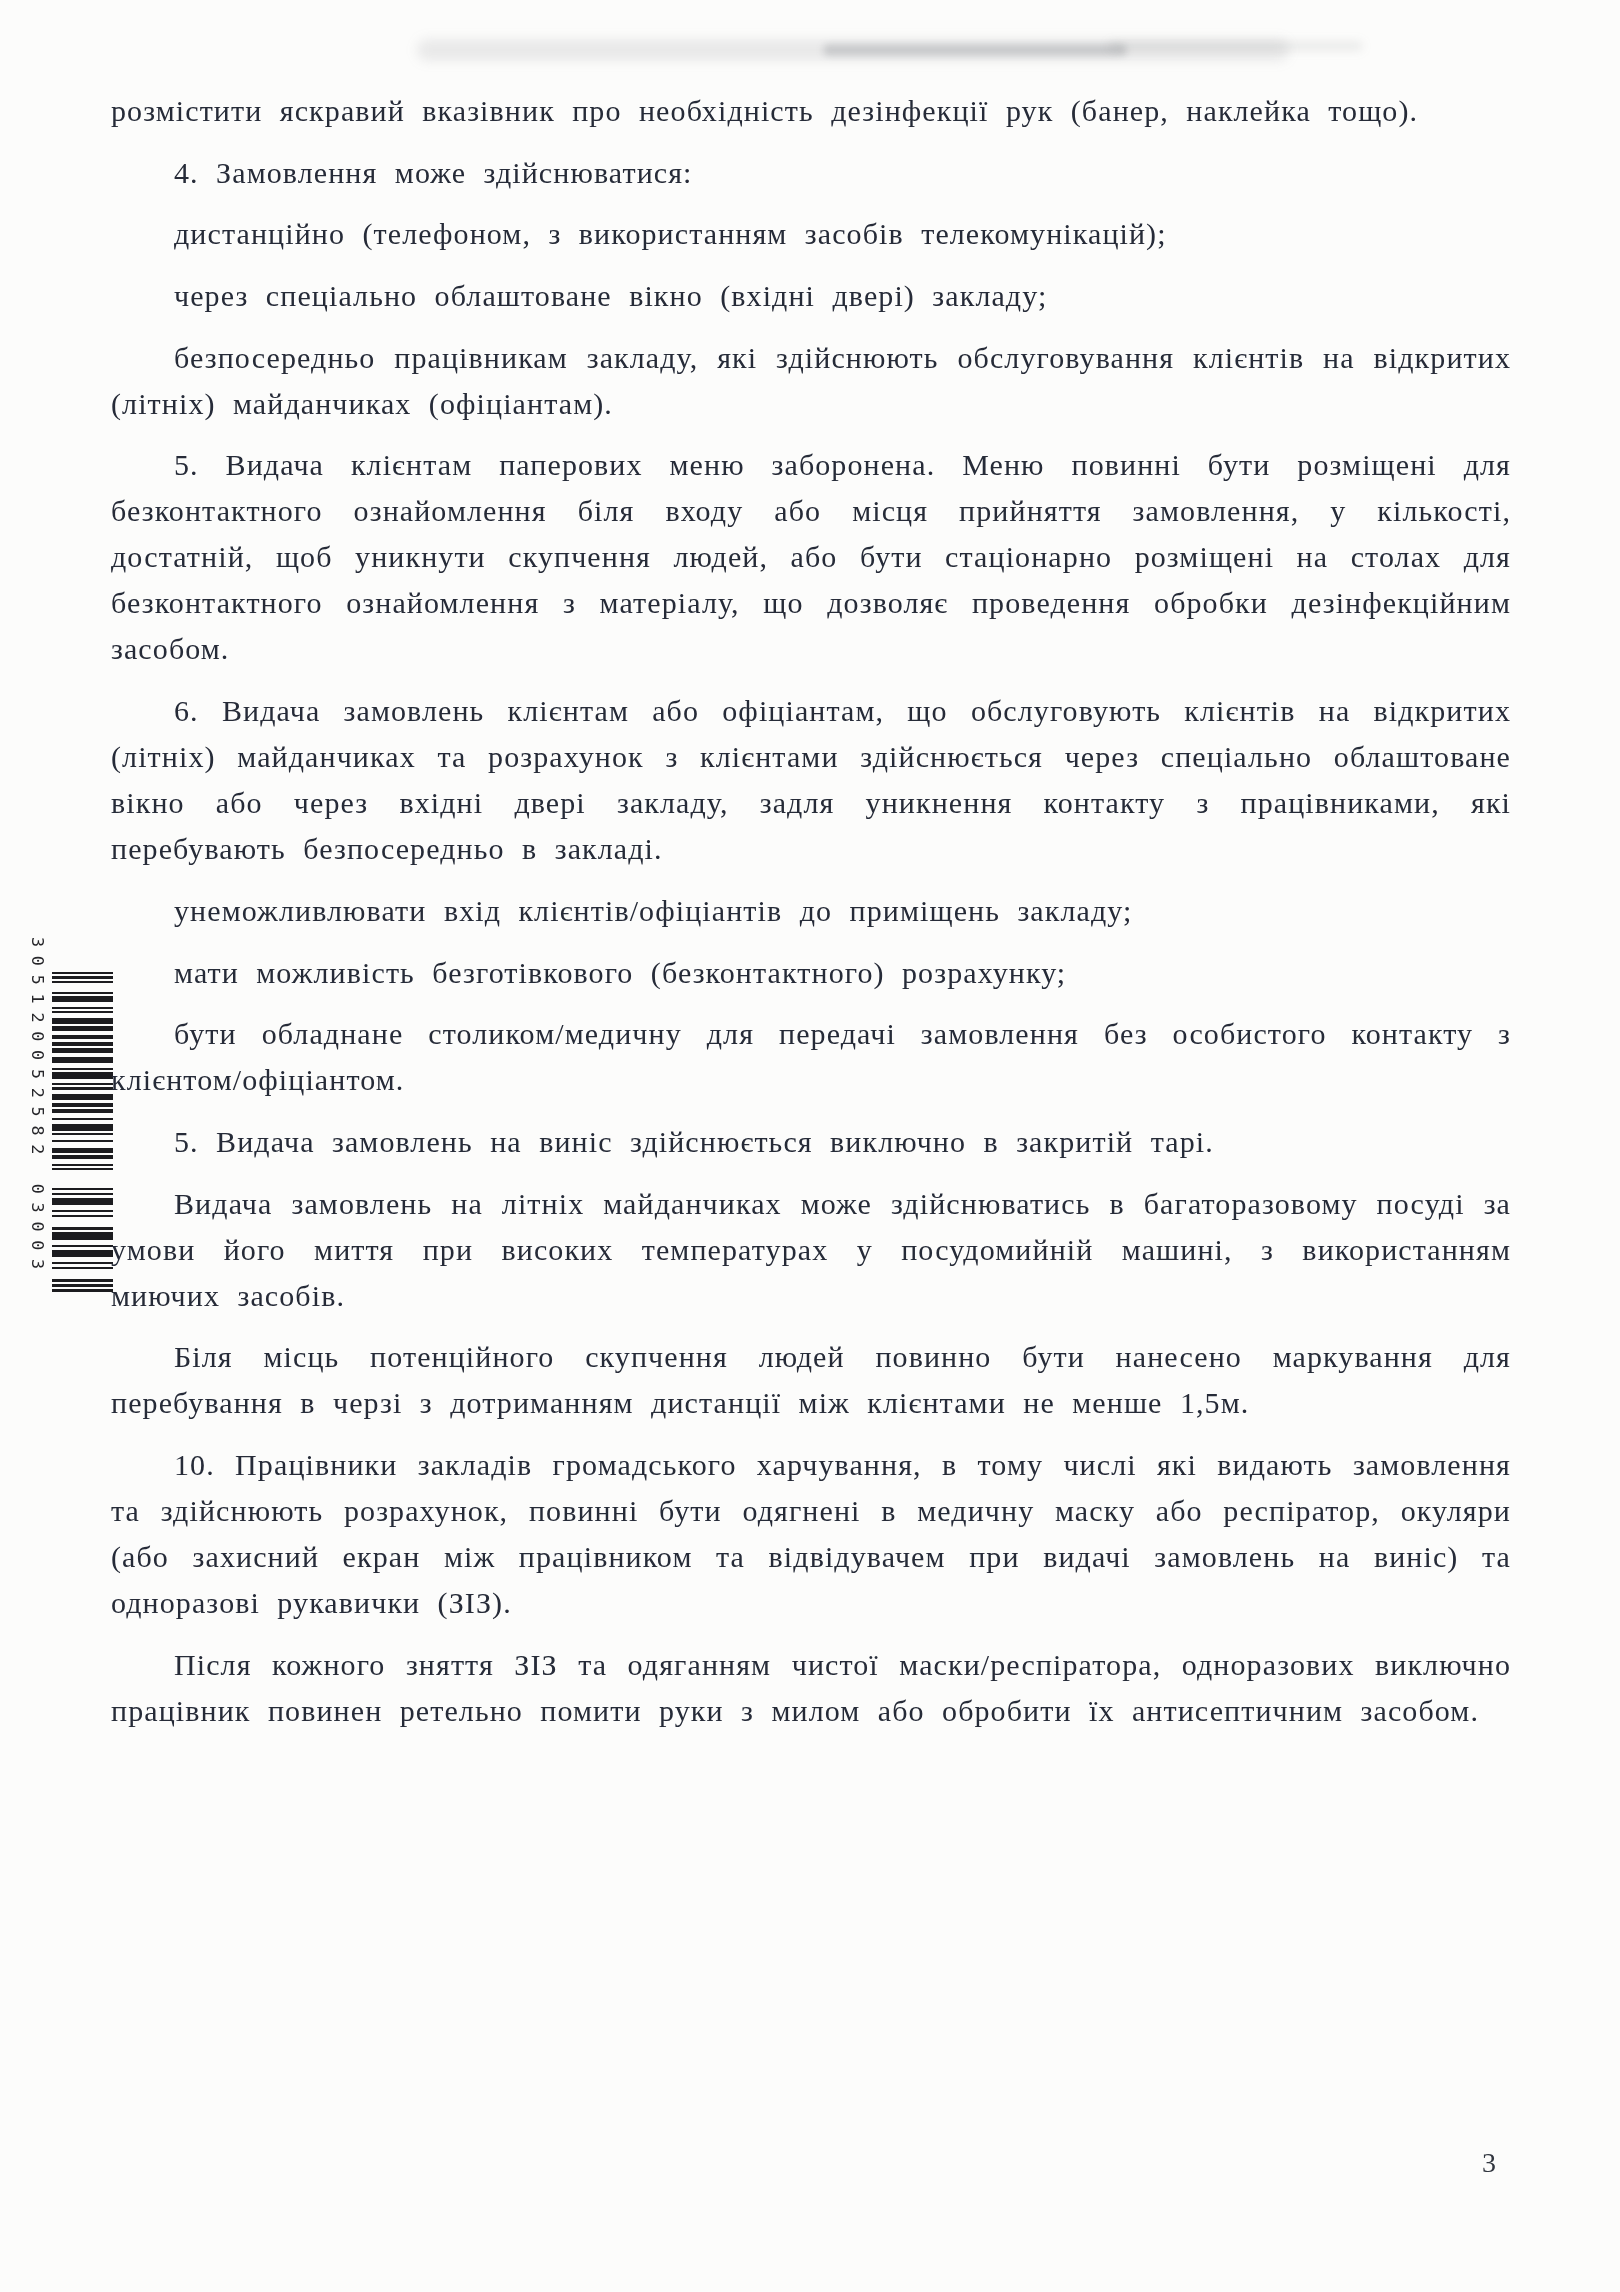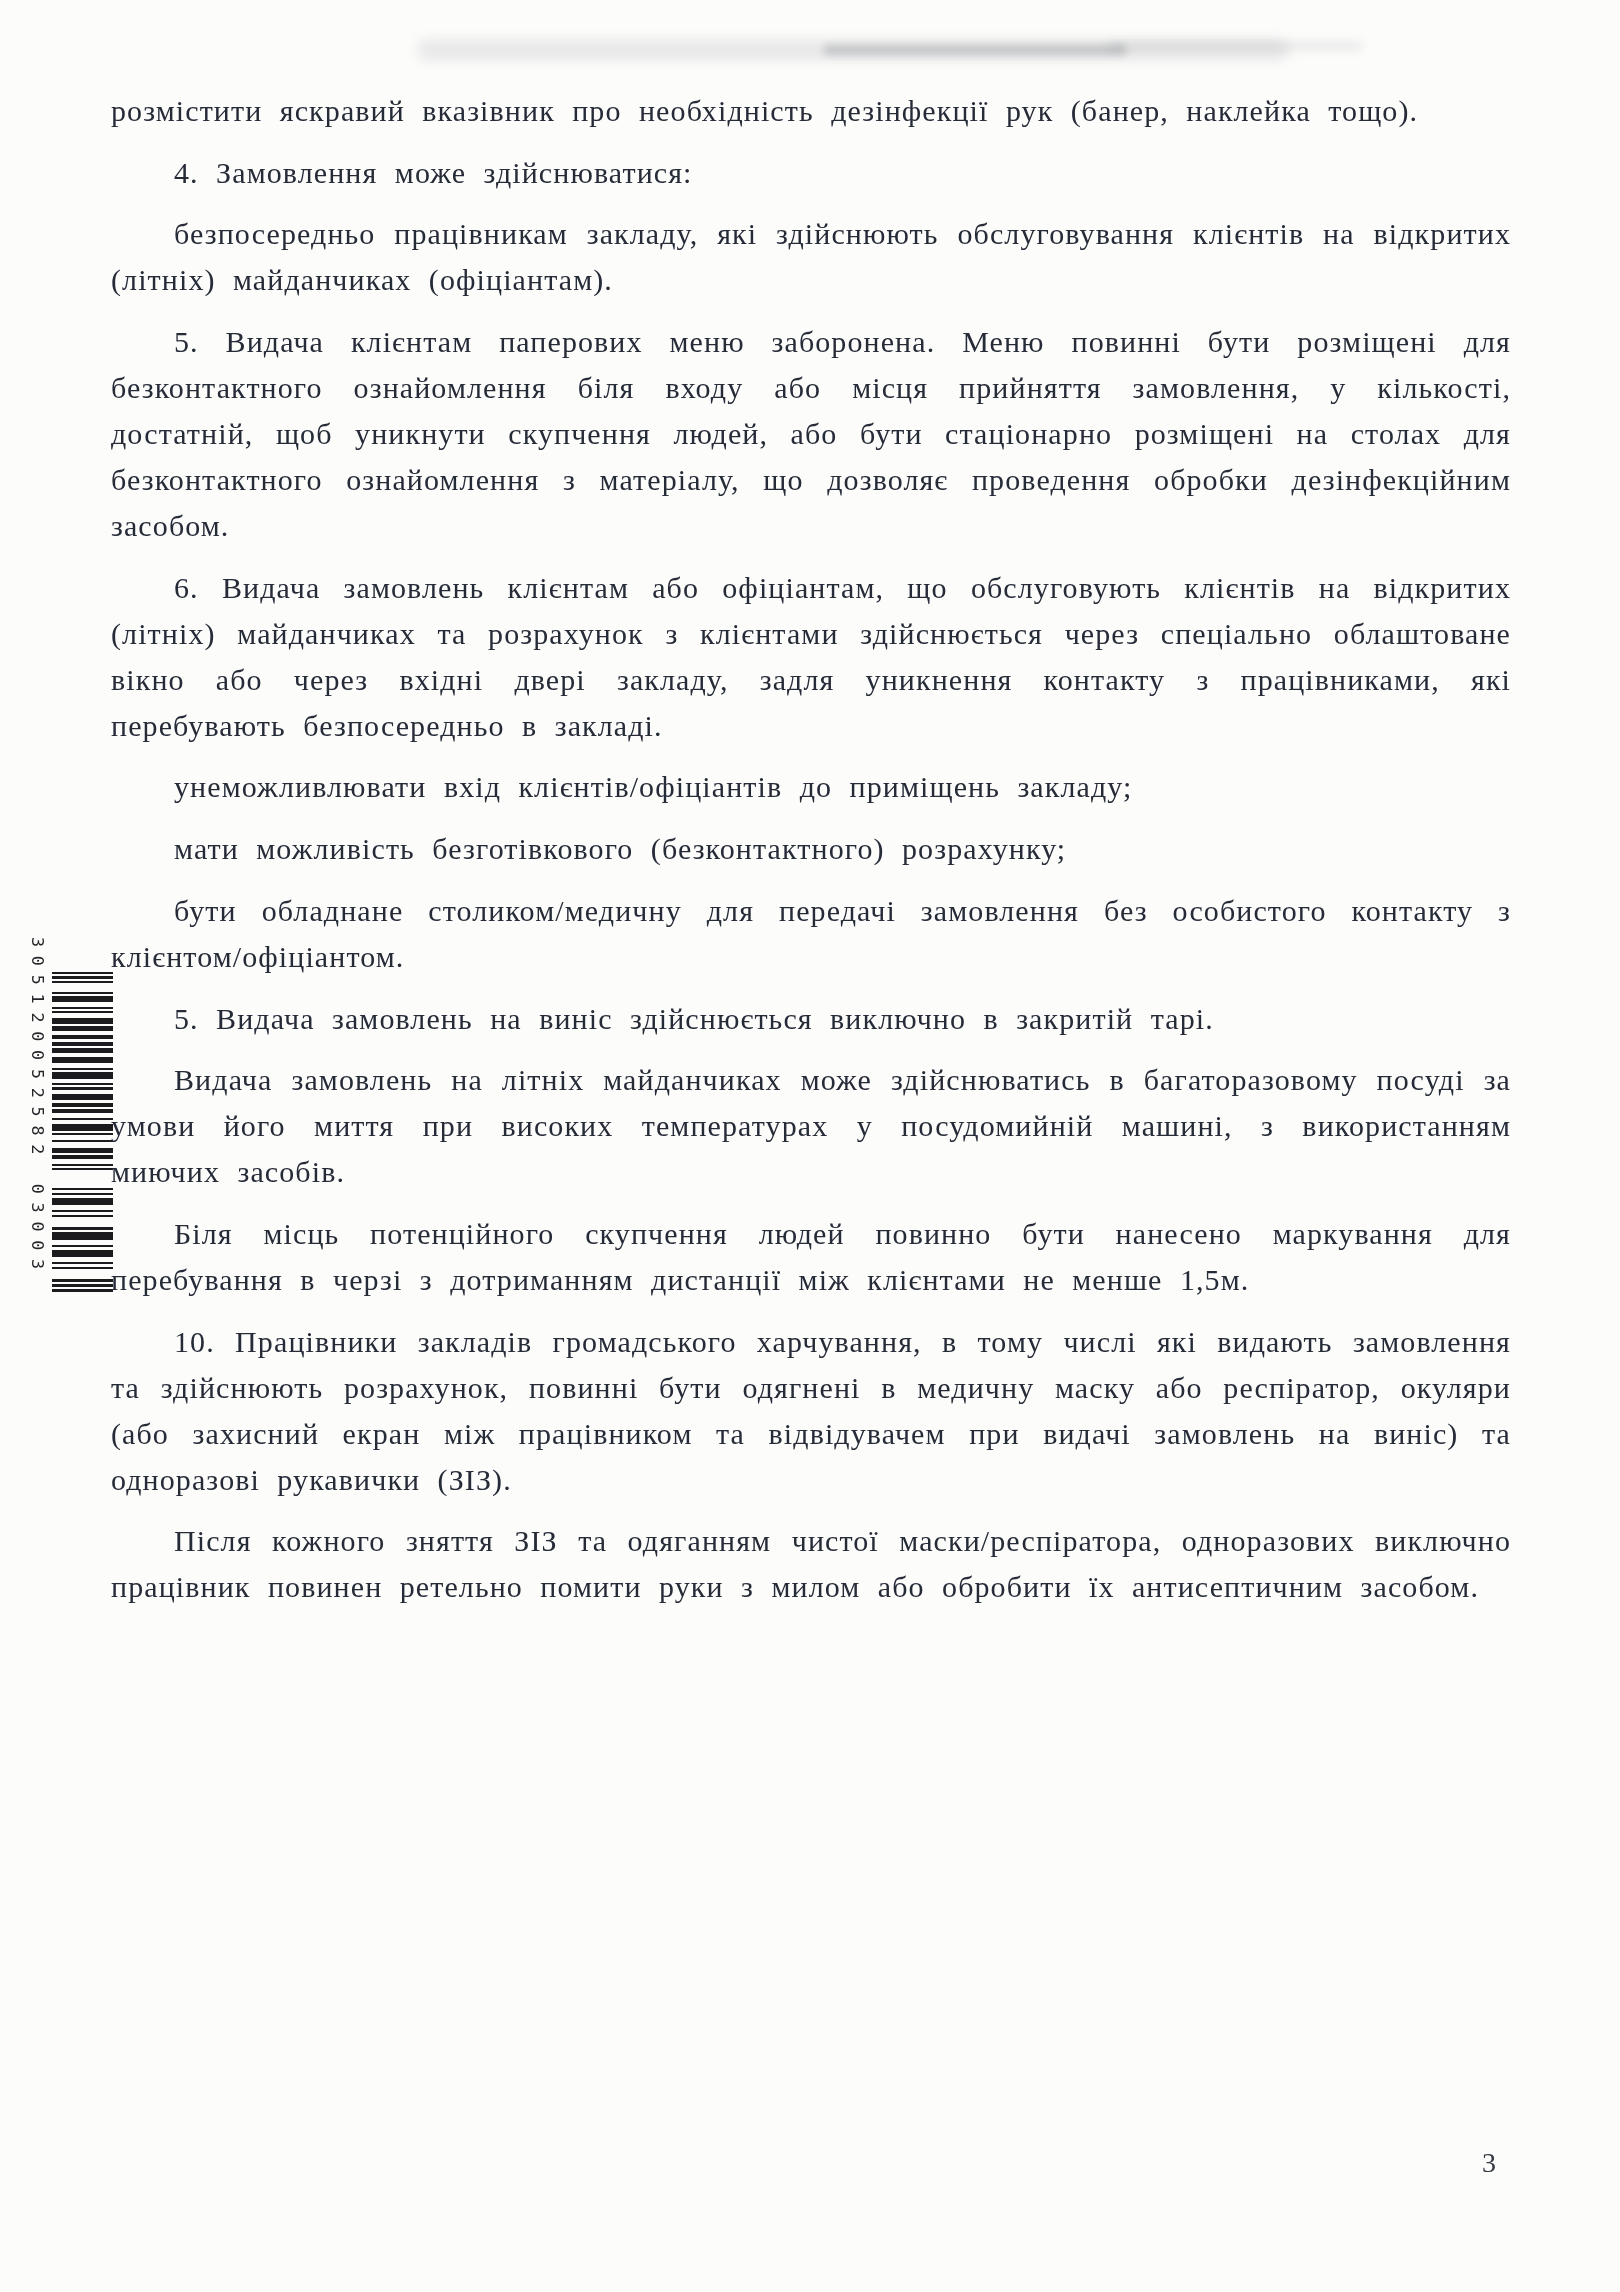--- a/index.html
+++ b/index.html
@@ -176,20 +176,22 @@
             <span class="bar" style="flex-grow: 1; flex-basis: 0px;"></span>
           </div>
         <div class="bc-digits">03003</div>
       </div>
     </div>
   </div>
 
   <div class="content" id="content">
       <p class="">розмістити яскравий вказівник про необхідність дезінфекції рук (банер, наклейка тощо).</p>
       <p class="indent">4. Замовлення може здійснюватися:</p>
+      <p class="indent">дистанційно (телефоном, з використанням засобів телекомунікацій);</p>
+      <p class="indent">через спеціально облаштоване вікно (вхідні двері) закладу;</p>
       <p class="indent">безпосередньо працівникам закладу, які здійснюють обслуговування клієнтів на відкритих (літніх) майданчиках (офіціантам).</p>
       <p class="indent">5. Видача клієнтам паперових меню заборонена. Меню повинні бути розміщені для безконтактного ознайомлення біля входу або місця прийняття замовлення, у кількості, достатній, щоб уникнути скупчення людей, або бути стаціонарно розміщені на столах для безконтактного ознайомлення з матеріалу, що дозволяє проведення обробки дезінфекційним засобом.</p>
       <p class="indent">6. Видача замовлень клієнтам або офіціантам, що обслуговують клієнтів на відкритих (літніх) майданчиках та розрахунок з клієнтами здійснюється через спеціально облаштоване вікно або через вхідні двері закладу, задля уникнення контакту з працівниками, які перебувають безпосередньо в закладі.</p>
       <p class="indent">унеможливлювати вхід клієнтів/офіціантів до приміщень закладу;</p>
       <p class="indent">мати можливість безготівкового (безконтактного) розрахунку;</p>
       <p class="indent">бути обладнане столиком/медичну для передачі замовлення без особистого контакту з клієнтом/офіціантом.</p>
       <p class="indent">5. Видача замовлень на виніс здійснюється виключно в закритій тарі.</p>
       <p class="indent">Видача замовлень на літніх майданчиках може здійснюватись в багаторазовому посуді за умови його миття при високих температурах у посудомийній машині, з використанням миючих засобів.</p>
       <p class="indent">Біля місць потенційного скупчення людей повинно бути нанесено маркування для перебування в черзі з дотриманням дистанції між клієнтами не менше 1,5м.</p>
       <p class="indent">10. Працівники закладів громадського харчування, в тому числі які видають замовлення та здійснюють розрахунок, повинні бути одягнені в медичну маску або респіратор, окуляри (або захисний екран між працівником та відвідувачем при видачі замовлень на виніс) та одноразові рукавички (ЗІЗ).</p>

